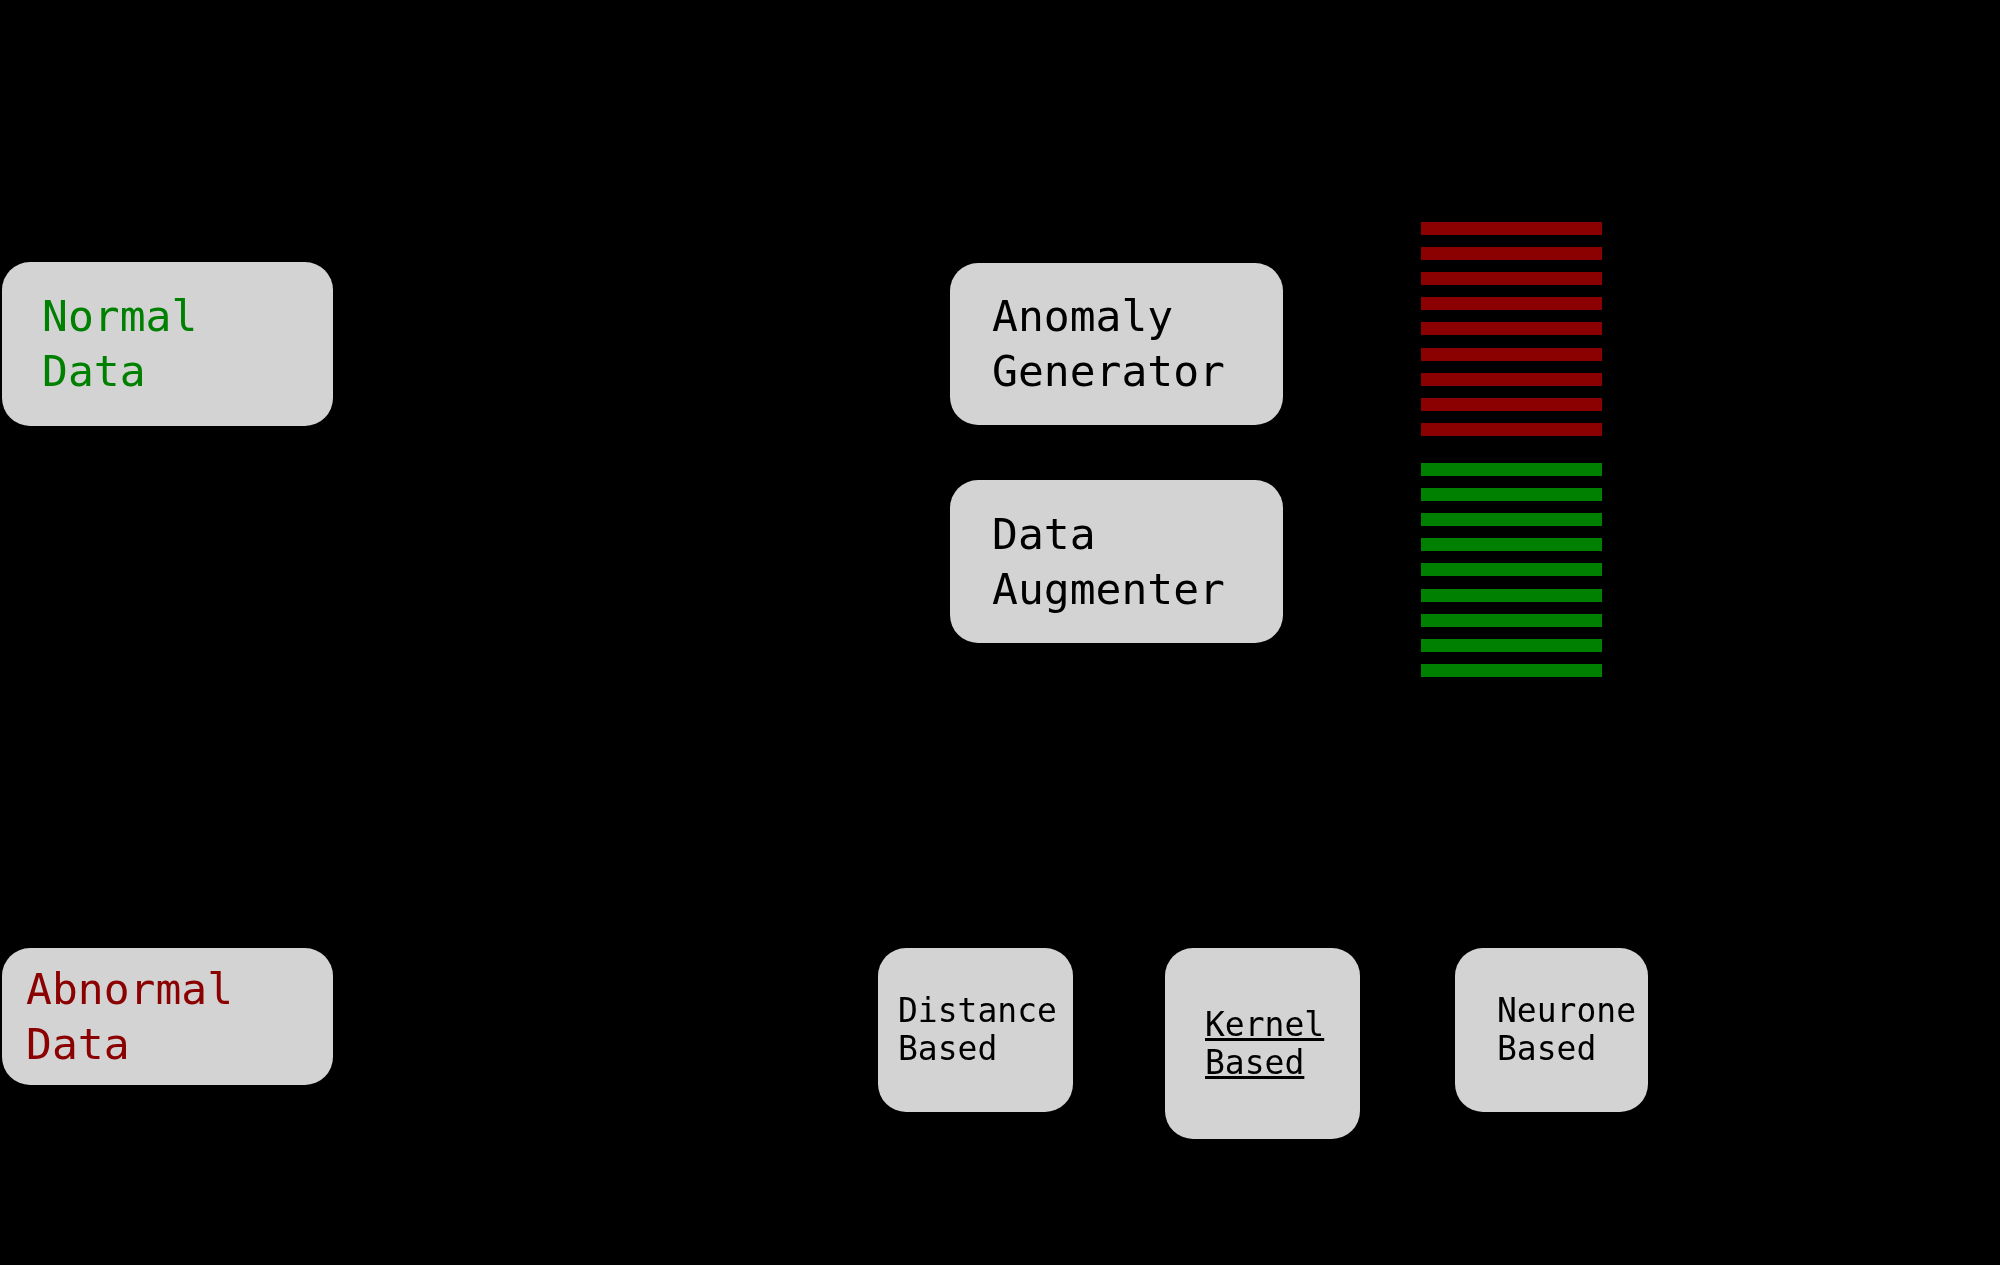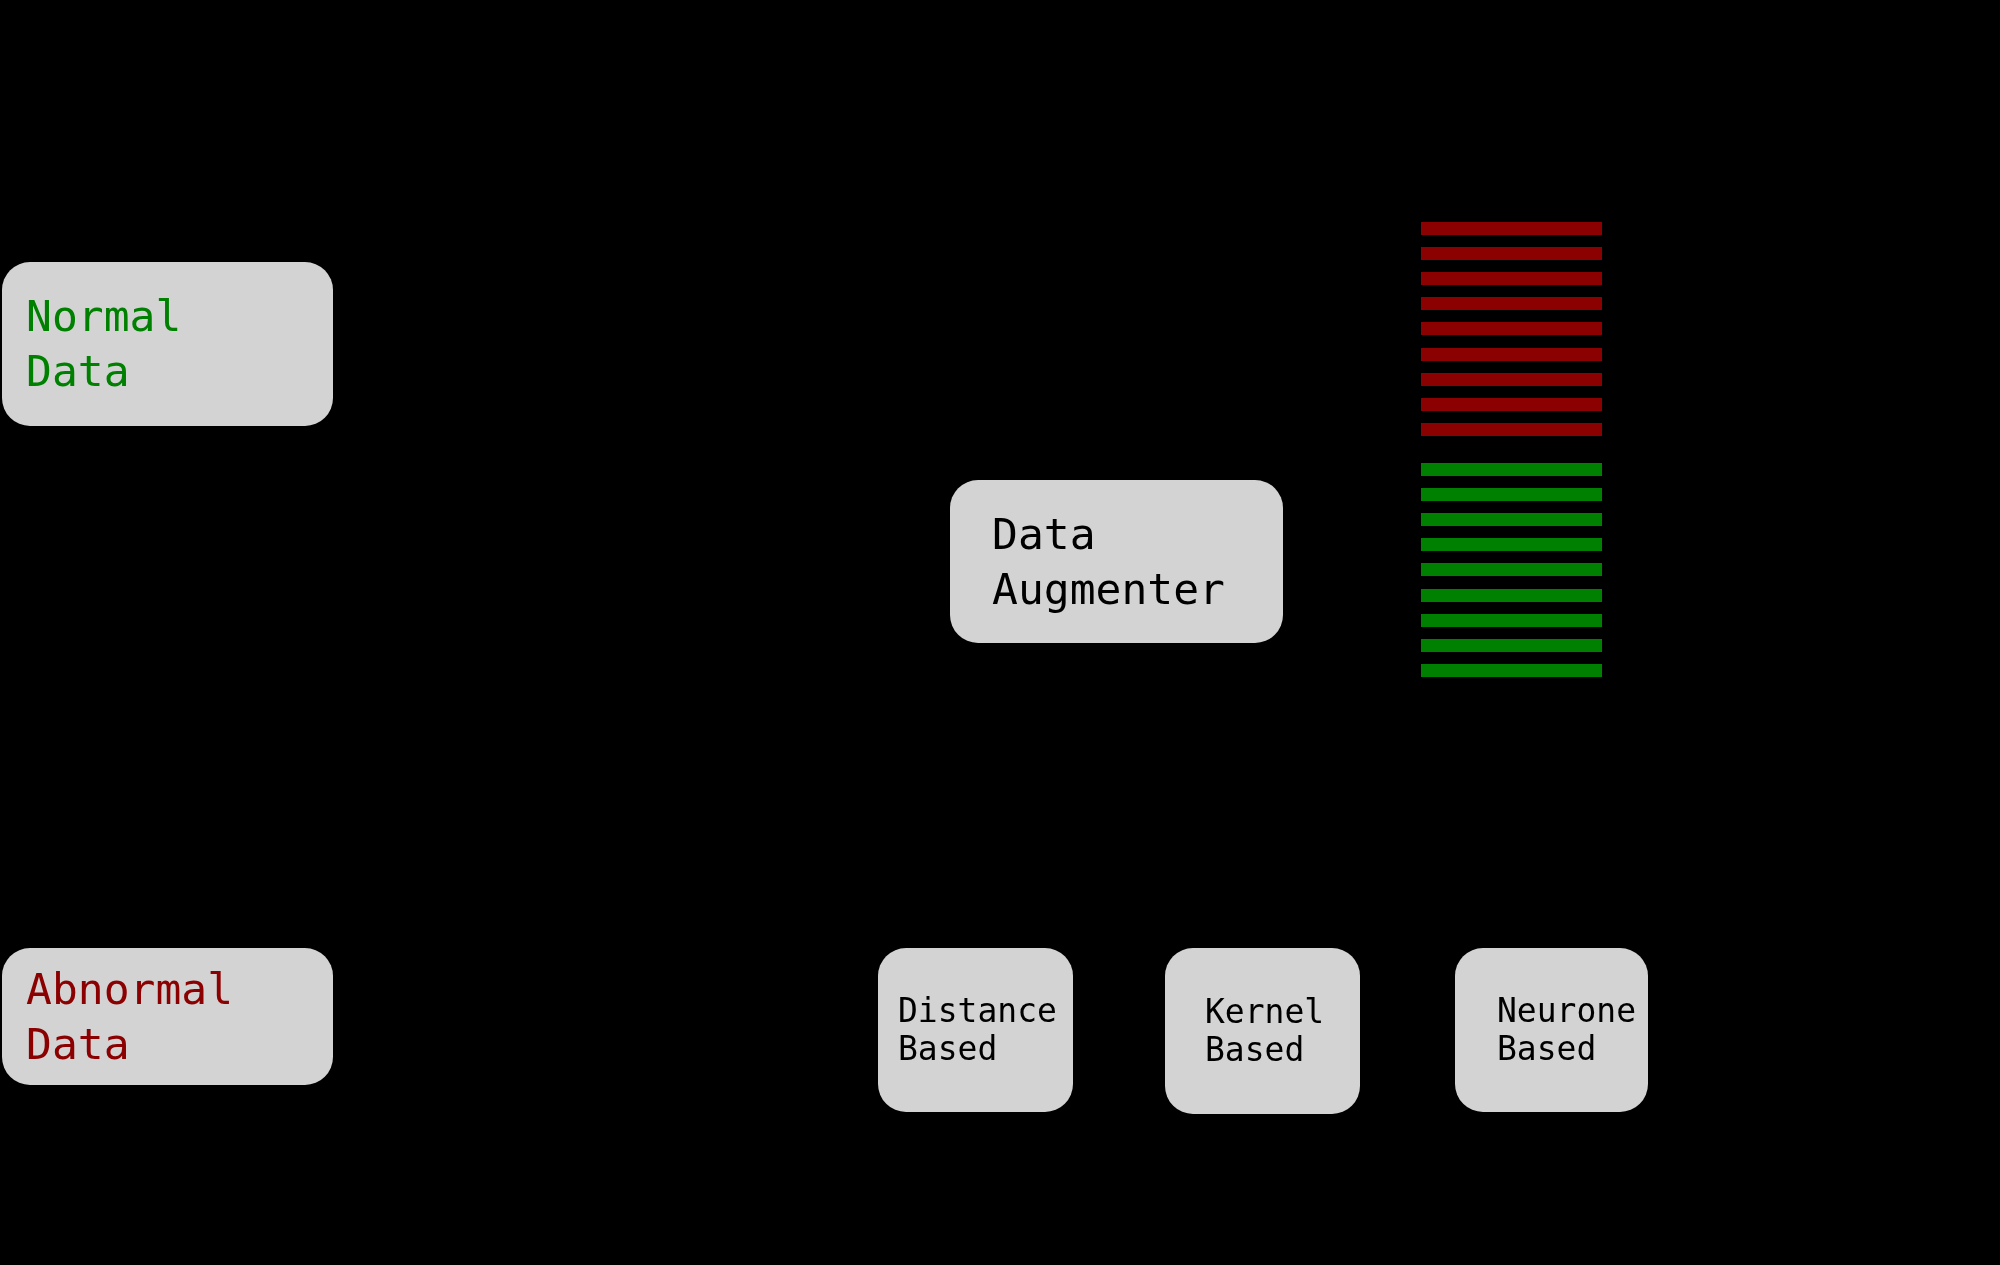--- a/index.html
+++ b/index.html
@@ -17,40 +17,44 @@
   
   .lbl-lg{font-size:43px;line-height:55px;}
   
   .lbl-sm{font-size:33px;line-height:38px;}
 
   .box-normal   {left:2px;   top:262px; width:331px; height:164px; padding-left:24px;}
   .box-abnormal {left:2px;   top:948px; width:331px; height:137px; padding-left:24px;}
   .box-anomaly  {left:950px; top:263px; width:333px; height:162px; padding-left:42px;}
   .box-augment  {left:950px; top:480px; width:333px; height:163px; padding-left:42px;}
   .box-distance {left:878px; top:948px; width:195px; height:164px; padding-left:20px;}
-  .box-kernel   {left:1165px;top:948px; width:195px; height:166px; padding-left:40px;}
+  .box-kernel   {left:1165px;top:948px; width:195px; height:191px; padding-left:40px;text-decoration:underline;}
   .box-neurone  {left:1455px;top:948px; width:193px; height:164px; padding-left:30px;justify-content:center;}
 
-  .txt-green{color:#008000;}
+  .txt-green{color:#008000;margin-left:16px;}
   .txt-darkred{color:#8b0000;}
   .txt-black{color:#000000;}
 
   .bar-stack{position:absolute;left:0;top:0;}
   .bar{position:absolute;}
 </style>
 </head>
 <body>
 
 <div class="canvas">
 
   <div class="box box-normal">
     <span class="box-label lbl-lg txt-green">Normal
 Data</span>
   </div>
 
+  <div class="box box-anomaly">
+    <span class="box-label lbl-lg txt-black">Anomaly
+Generator</span>
+  </div>
 
   <div class="box box-augment">
     <span class="box-label lbl-lg txt-black">Data
 Augmenter</span>
   </div>
 
   <div class="box box-abnormal">
     <span class="box-label lbl-lg txt-darkred">Abnormal
 Data</span>
   </div>

